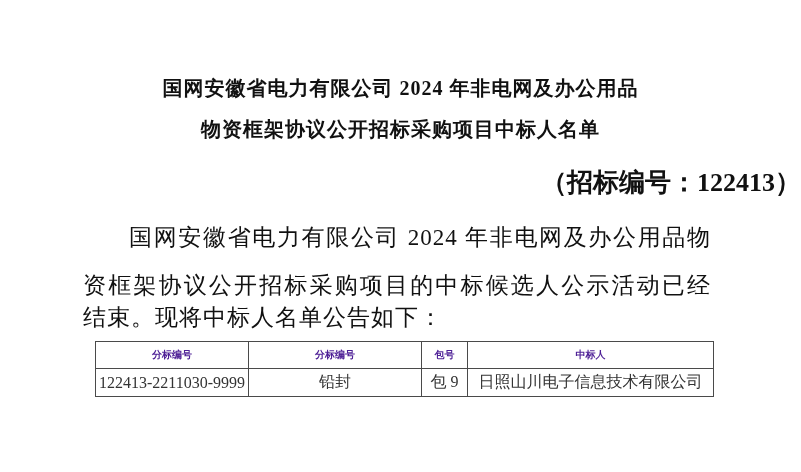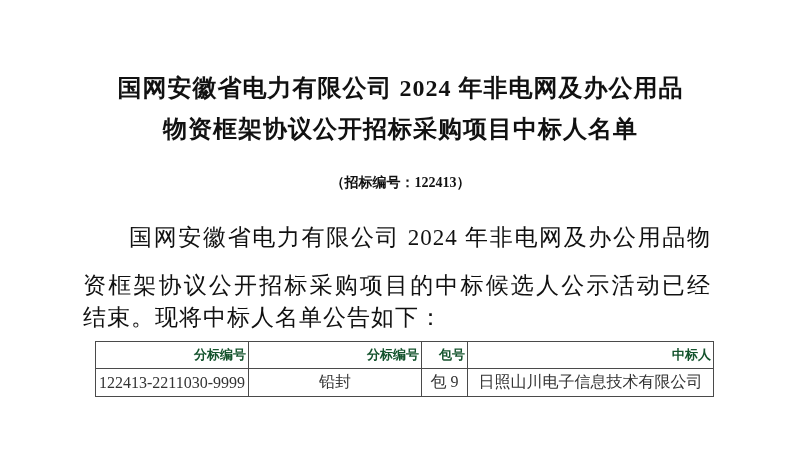--- a/index.html
+++ b/index.html
@@ -15,34 +15,34 @@
     font-family: "Liberation Serif", "DejaVu Serif", serif;
     color: #111111;
   }
   .abs { position: absolute; }
 
   .doc-title {
     left: 0;
     width: 801px;
     text-align: center;
     font-weight: bold;
-    font-size: 24px;
+    font-size: 20px;
     line-height: 32px;
     letter-spacing: 1px;
     white-space: nowrap;
   }
   .doc-title.line1 { top: 72px; }
   .doc-title.line2 { top: 113px; }
   .doc-subtitle {
     left: 0;
     top: 169px;
     width: 801px;
-    text-align: center;
+    text-align: right;
     font-weight: bold;
-    font-size: 14px;
+    font-size: 26px;
     line-height: 28px;
     white-space: nowrap;
   }
 
   .para-line {
     left: 83px;
     width: 628px;
     font-size: 23px;
     line-height: 27px;
     text-align: justify;
@@ -65,25 +65,24 @@
   table.results th, table.results td {
     border: 1px solid #4a4a4a;
     text-align: center;
     vertical-align: middle;
     padding: 0 2px;
     overflow: hidden;
     white-space: nowrap;
   }
   table.results th {
     height: 26px;
-    font-size: 13px;
+    font-size: 10px;
     font-weight: bold;
-    color: #14532d;
+    color: #4c1d95;
     background: #ffffff;
-    text-align: right;
   }
   table.results td {
     height: 27px;
     font-size: 16px;
     font-weight: normal;
     color: #333333;
   }
   col.c1 { width: 153px; }
   col.c2 { width: 173px; }
   col.c3 { width: 46px; }

